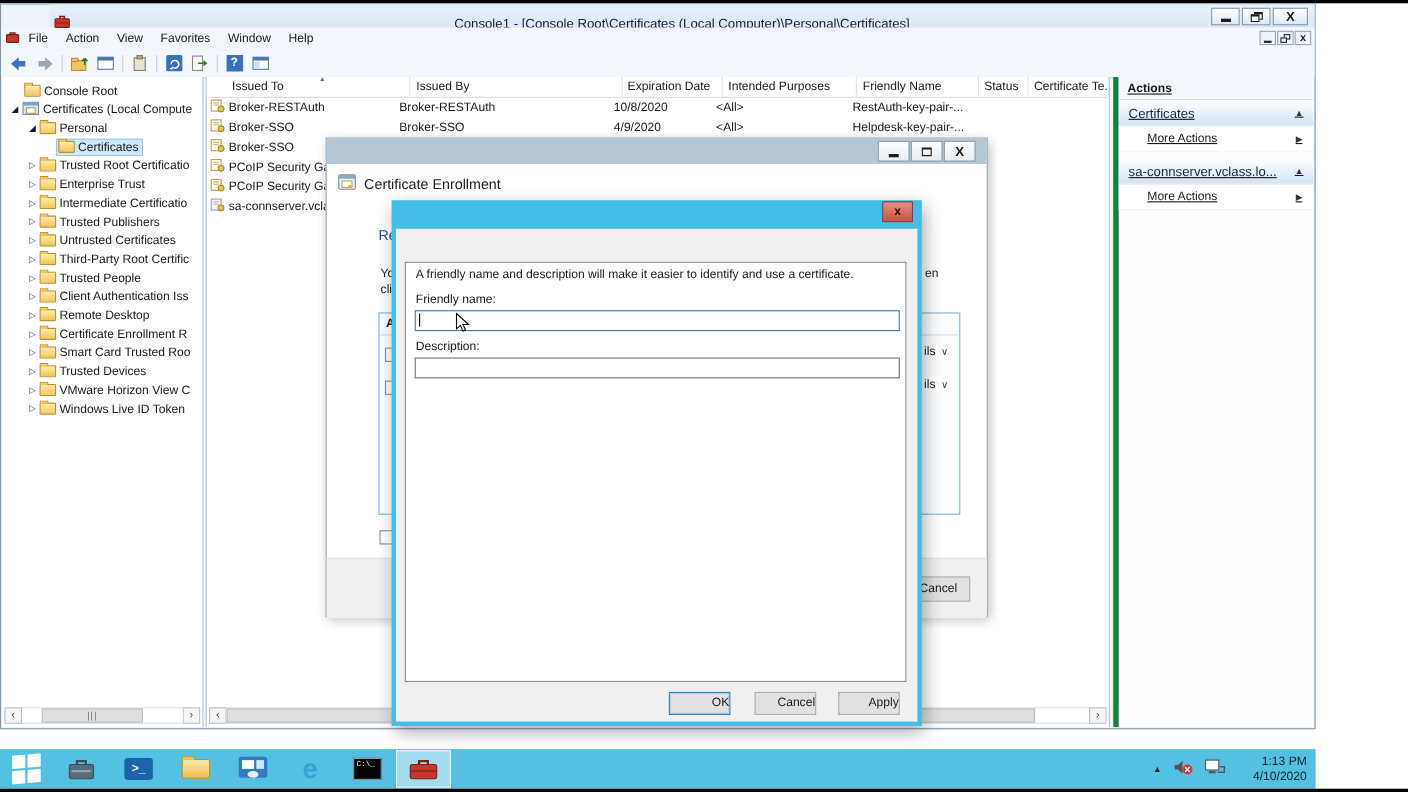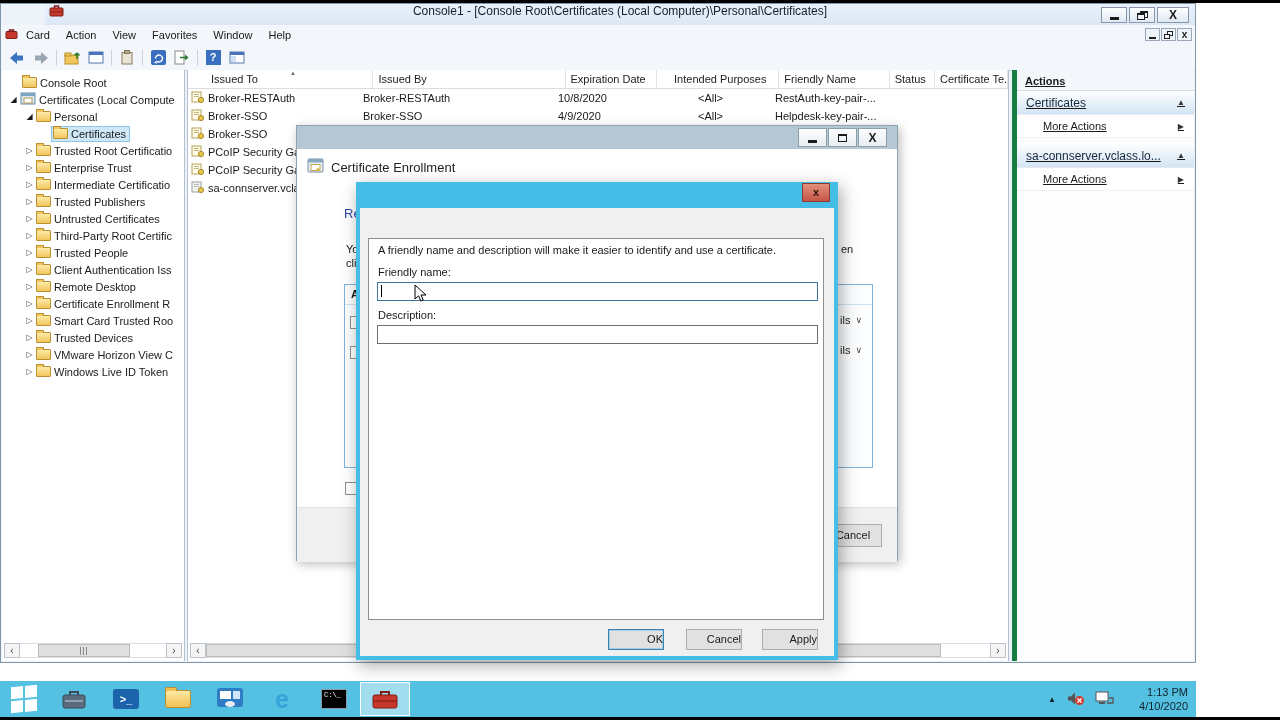--- a/index.html
+++ b/index.html
@@ -5,21 +5,21 @@
   html,body{margin:0;padding:0;background:#666;}
   .screen{position:relative;width:1280px;height:720px;background:#ffffff;overflow:hidden;
           font-family:"Liberation Sans",sans-serif;font-size:11px;color:#1a1a1a;}
   .abs{position:absolute;}
   
   .bar-top{left:0;top:0;width:1280px;height:3px;background:#000;}
   .bar-bottom{left:0;top:717px;width:1280px;height:3px;background:#000;}
 
   
   .mmc{left:0;top:3px;width:1196px;height:660px;background:#eef3f9;border:1px solid #7f95a8;box-sizing:border-box;}
-  .titlebar{position:absolute;left:0;top:0;right:0;height:34px;background:linear-gradient(#e9f1fb,#d2e1f1);display:flex;margin-left:44px;}
+  .titlebar{position:absolute;left:0;top:0;right:0;height:34px;background:linear-gradient(#e9f1fb,#d2e1f1);display:flex;align-items:center;margin-left:44px;}
   .title-text{position:absolute;left:0;right:0;text-align:center;font-size:12px;color:#15202c;}
   .tb-ico{margin-left:4px;z-index:2;}
   .capbtns{position:absolute;right:6px;top:3px;display:flex;gap:2px;z-index:3;}
   .capbtn{width:26px;height:16px;border:1px solid #8898aa;background:linear-gradient(#fdfeff,#dfe8f3);
           display:flex;align-items:center;justify-content:center;box-sizing:border-box;}
   .capbtn.close{width:32px;}
   .g-min{width:9px;height:3px;background:#1c1c1c;margin-top:7px;}
   .g-max{width:9px;height:8px;border:1px solid #1c1c1c;border-top-width:2px;box-sizing:border-box;}
   .g-restore{position:relative;width:11px;height:9px;}
   .g-restore i{position:absolute;width:8px;height:7px;border:1px solid #1c1c1c;border-top-width:2px;box-sizing:border-box;background:#eef3f9;}
@@ -48,21 +48,21 @@
   .exp.open{color:#1a1a1a;}
   .tlabel{margin-left:3px;}
   .sel{display:flex;align-items:center;background:#cfe8f8;outline:1px solid #90c4e4;padding:1px 3px 1px 1px;}
   .folder{width:15px;height:11px;background:linear-gradient(#fdeaa8,#f2c65c);border:1px solid #b9902f;border-radius:1px;position:relative;flex:0 0 15px;box-sizing:border-box;}
   .folder::before{content:"";position:absolute;top:-3px;left:-1px;width:6px;height:2px;background:#f2c65c;border:1px solid #b9902f;border-bottom:none;border-radius:1px 1px 0 0;}
   .lvl0{padding-left:4px;margin-left:16px;} .lvl1{padding-left:5px;} .lvl2{padding-left:21px;} .lvl3{padding-left:50px;}
 
   .list-pane{position:absolute;left:186px;top:66px;width:822px;bottom:1px;background:#fff;border-left:1px solid #b3c1cf;border-right:1px solid #b3c1cf;box-sizing:border-box;}
   .lheader{display:flex;height:18px;border-bottom:1px solid #dcdcdc;background:#fff;padding-left:18px;}
   .hcell{border-right:1px solid #e3e3e3;padding:3px 0 0 5px;box-sizing:border-box;position:relative;white-space:nowrap;overflow:hidden;color:#222;}
-  .c0{width:170px;} .c1{width:195px;} .c2{width:93px;} .c3{width:124px;text-align:center;} .c4{width:112px;} .c5{width:46px;} .c6{width:74px;}
+  .c0{width:170px;} .c1{width:195px;} .c2{width:93px;} .c3{width:124px;} .c4{width:112px;} .c5{width:46px;} .c6{width:74px;}
   .sortarrow{position:absolute;left:84px;top:0;font-size:6px;color:#666;}
   .lrow{display:flex;height:18px;align-items:center;white-space:nowrap;}
   .lcell{padding-left:5px;box-sizing:border-box;overflow:hidden;white-space:nowrap;}
   .lcell.first{display:flex;align-items:center;gap:3px;padding-left:3px;}
 
   .hscroll{position:absolute;bottom:3px;height:15px;display:flex;align-items:stretch;}
   .sbtn{width:16px;background:#f5f5f5;border:1px solid #b9c3cd;box-sizing:border-box;text-align:center;font-size:10px;line-height:13px;color:#444;}
   .strack{flex:1;background:#fff;border-top:1px solid #d9dee4;border-bottom:1px solid #d9dee4;position:relative;}
   .sthumb{position:absolute;top:0;bottom:0;background:#dfdfdf;border:1px solid #bcbcbc;box-sizing:border-box;display:flex;align-items:center;justify-content:center;}
   .grip{width:8px;height:8px;background:repeating-linear-gradient(90deg,#8a8a8a 0 1px,transparent 1px 3px);}
@@ -159,21 +159,21 @@
       </span>
     </div>
 
     <div class="menubar">
       <span class="tb-ico">
         <svg width="13" height="12">
             <rect x="1" y="3.5" width="11" height="7" rx="1" fill="#c8372c" stroke="#7e1e16"></rect>
             <path d="M4.5 3.5 v-1.5 h4 v1.5" fill="none" stroke="#7e1e16" stroke-width="1.5"></path>
           </svg>
       </span>
-      <span class="menu-item">Card</span>
+      <span class="menu-item">File</span>
       <span class="menu-item">Action</span>
       <span class="menu-item">View</span>
       <span class="menu-item">Favorites</span>
       <span class="menu-item">Window</span>
       <span class="menu-item">Help</span>
       <span class="mdibtns">
         <span class="mdibtn">
             <span class="g-min2"></span>
           </span>
         <span class="mdibtn">

